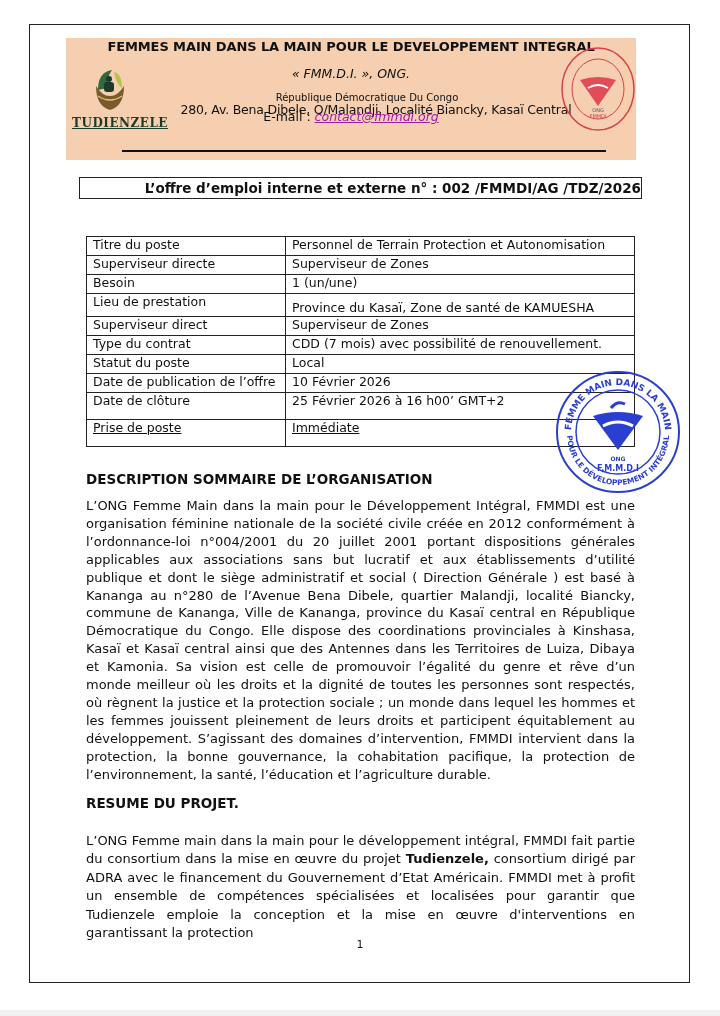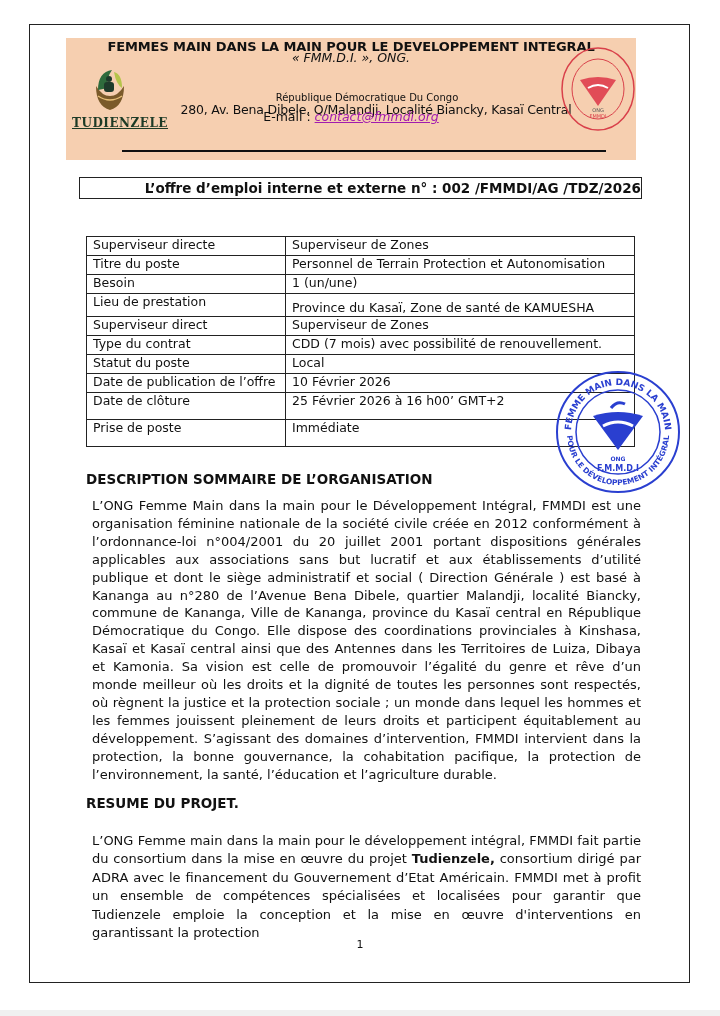--- a/index.html
+++ b/index.html
@@ -3,44 +3,44 @@
 <meta charset="utf-8">
 <style>
   html, body { margin:0; padding:0; }
   body { width:720px; height:1016px; background:#ffffff; position:relative; overflow:hidden;
          font-family:"DejaVu Sans", sans-serif; color:#111; }
   .page-frame { position:absolute; left:29px; top:24px; width:661px; height:959px; border:1px solid #222; box-sizing:border-box; }
   .bottom-strip { position:absolute; left:0; top:1010px; width:720px; height:6px; background:#f0f0f0; }
 
   .letterhead { position:absolute; left:66px; top:38px; width:570px; height:122px; background:#f6cfb0; }
   .lh-title { position:absolute; left:0; width:100%; top:1px; text-align:center; font-weight:bold; font-size:13px; letter-spacing:-0.1px; }
-  .lh-sub { position:absolute; left:0; width:100%; top:12px; text-align:center; font-style:italic; font-size:12.5px; }
+  .lh-sub { position:absolute; left:0; width:100%; top:28px; text-align:center; font-style:italic; font-size:12.5px; }
   .lh-addr { position:absolute; left:50px; width:520px; top:36px; text-align:center; font-size:12.5px; letter-spacing:-0.2px;margin-top:28px; }
   .lh-country { position:absolute; left:16px; width:100%; top:54px; text-align:center; font-size:10px; }
   .lh-email { position:absolute; left:0; width:100%; top:71px; text-align:center; font-size:12.5px; }
   .lh-email a { color:#a21caf; font-style:italic; text-decoration:underline; }
   .lh-rule { position:absolute; left:56px; width:484px; top:112px; border-top:2px solid #111; }
 
   .tud-logo { position:absolute; left:26px; top:28px; width:36px; height:46px; }
   .tud-name { position:absolute; left:6px; top:78px; font-weight:bold; font-size:12px; color:#1d3a26; letter-spacing:0.5px; font-family:"DejaVu Serif", serif;text-decoration:underline; }
   .red-seal { position:absolute; left:494px; top:8px; width:76px; height:86px; }
 
   .offer-box { position:absolute; left:79px; top:177px; width:563px; height:22px; border:1px solid #222; box-sizing:border-box;
                text-align:right; font-weight:bold; font-size:13.5px; line-height:20px; }
 
   table.info { position:absolute; left:86px; top:236px; width:549px; border-collapse:collapse; font-size:12.5px; }
   table.info td { border:1px solid #222; padding:0 6px; height:18px; line-height:16px; vertical-align:top; }
   table.info td.k { width:186px; }
   table.info tr.tall td { height:26px; }
-  table.info tr.tall2 td { height:26px; }
+  table.info tr.tall2 td { height:26px;text-decoration:underline; }
 
   .blue-stamp { position:absolute; left:553px; top:368px; width:130px; height:128px; }
 
   .h-section { position:absolute; left:86px; font-weight:bold; font-size:13.5px; }
-  .para { position:absolute; left:92px; width:549px; font-size:13px; line-height:17.9px; text-align:justify; }
+  .para { position:absolute; left:86px; width:549px; font-size:13px; line-height:17.9px; text-align:justify; }
   .page-num { position:absolute; left:0; width:720px; top:938px; text-align:center; font-size:11px; }
 </style>
 </head>
 <body>
 
 <div class="page-frame"></div>
 
 <div class="letterhead">
   <div class="lh-title">FEMMES MAIN DANS LA MAIN POUR LE DEVELOPPEMENT INTEGRAL</div>
   <div class="lh-sub">« FMM.D.I. », ONG.</div>
@@ -69,26 +69,26 @@
     <text x="38" y="66" font-size="5" text-anchor="middle" fill="#555" font-family="DejaVu Sans, sans-serif">ONG</text>
     <text x="38" y="72" font-size="5" text-anchor="middle" fill="#d9404a" font-family="DejaVu Sans, sans-serif">FMMDI</text>
   </svg>
 </div>
 
 <div class="offer-box">L’offre d’emploi interne et externe n° :  002 /FMMDI/AG /TDZ/2026</div>
 
 <table class="info">
   <tbody>
       <tr>
+        <td class="k">Titre du poste</td>
+        <td>Personnel de Terrain Protection et Autonomisation</td>
+      </tr>
+  <tr>
         <td class="k">Superviseur directe</td>
         <td>Superviseur de Zones</td>
-      </tr>
-  <tr>
-        <td class="k">Titre du poste</td>
-        <td>Personnel de Terrain Protection et Autonomisation</td>
       </tr>
   <tr>
         <td class="k">Besoin</td>
         <td> 1 (un/une)</td>
       </tr>
   <tr style="height:22px">
         <td class="k" style="height:22px">Lieu de prestation</td>
         <td style="height:22px;vertical-align:bottom">Province du Kasaï, Zone de santé de KAMUESHA</td>
       </tr>
   <tr>

